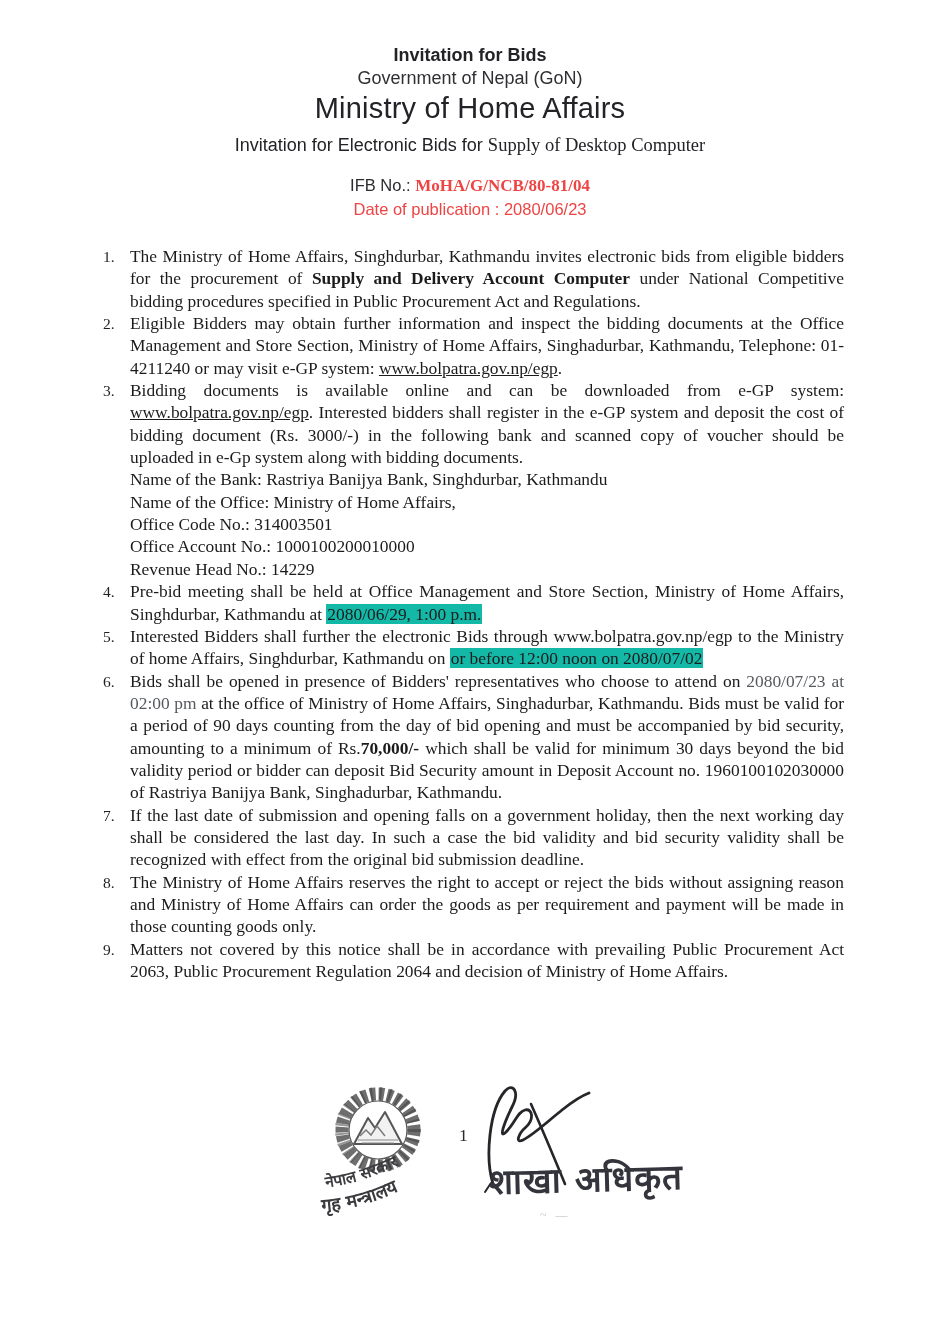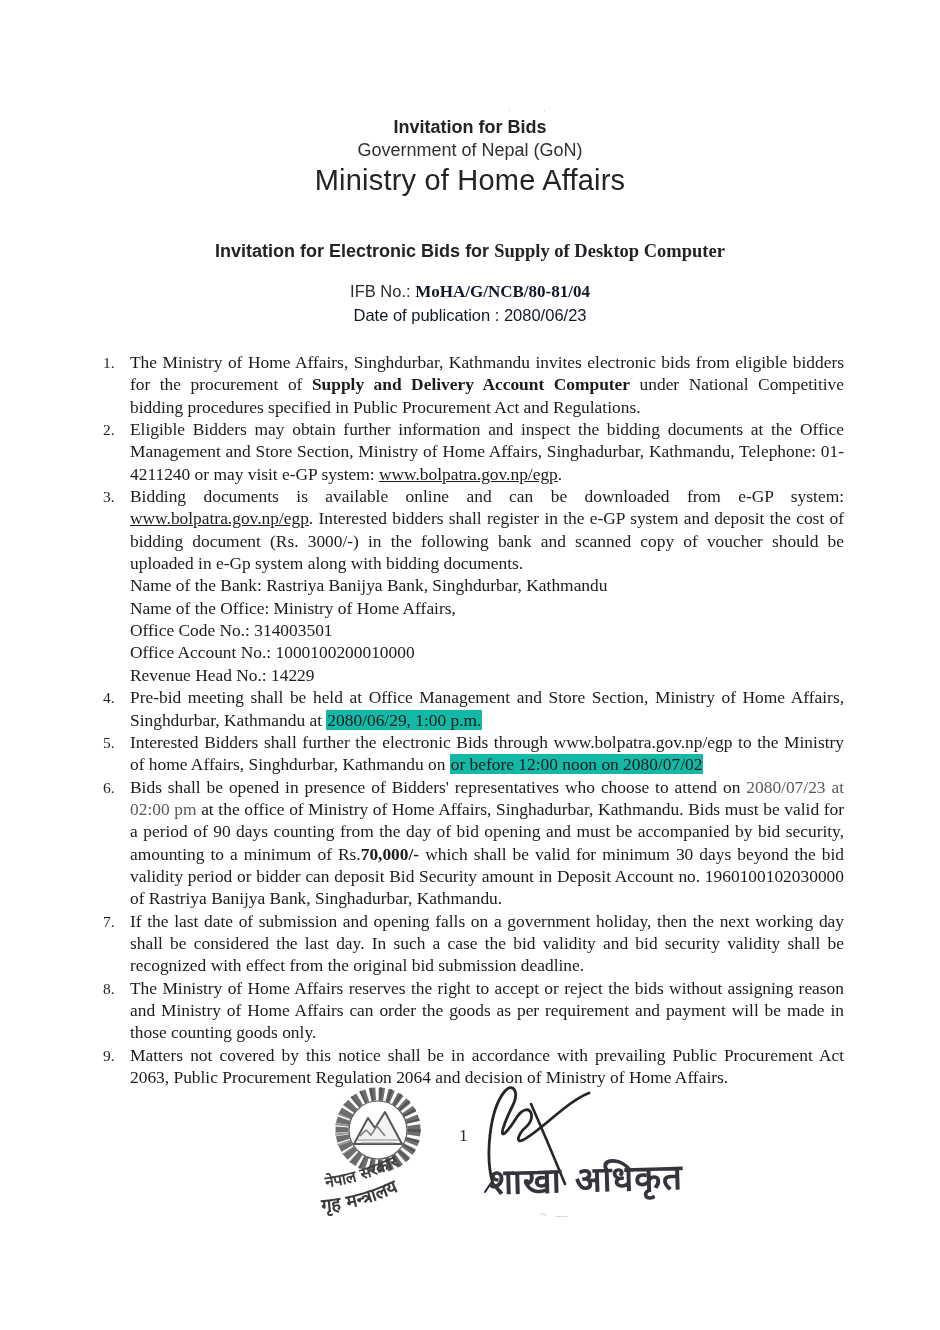--- a/index.html
+++ b/index.html
@@ -7,33 +7,33 @@
     position:relative;
     width:940px;height:1330px;
     background:#ffffff;
     margin:0 auto;
     overflow:hidden;
     font-family:"Liberation Serif", serif;
     color:#1b1b1d;
   }
   
   .header{
-    padding-top:116px;
+    padding-top:44px;
     text-align:center;
     font-family:"Liberation Sans", sans-serif;
     color:#232327;
   }
   .h-title{font-size:18px;font-weight:bold;line-height:22px;}
   .h-gov{font-size:18px;line-height:22px;margin-top:1px;color:#303034;}
   .h-ministry{font-size:29px;font-weight:normal;line-height:33px;margin-top:3px;letter-spacing:.2px;}
-  .h-subtitle{font-size:18px;font-weight:bold;margin-top:44px;}
+  .h-subtitle{font-size:18px;font-weight:normal;margin-top:10px;}
   .h-subtitle .serif{font-family:"Liberation Serif", serif;font-size:18.5px;}
   .h-ifb{font-size:16.5px;margin-top:20px;color:#2c2c30;}
-  .h-ifb .serif{font-family:"Liberation Serif", serif;font-weight:bold;font-size:17px;color:#0f172a;}
-  .h-date{font-size:16.5px;line-height:21px;margin-top:3px;color:#0f172a;}
+  .h-ifb .serif{font-family:"Liberation Serif", serif;font-weight:bold;font-size:17px;color:#ef4444;}
+  .h-date{font-size:16.5px;line-height:21px;margin-top:3px;color:#ef4444;}
   .speck{position:absolute;left:508px;top:104px;color:#9a9a9a;opacity:.55;font-size:11px;letter-spacing:14px;font-family:"Liberation Sans",sans-serif;}
   
   ol.notice{
     list-style:none;
     margin:25px 95px 0 130px;
     padding:0;
     width:714px;
     font-size:17.4px;
     line-height:22.35px;
     text-align:justify;

